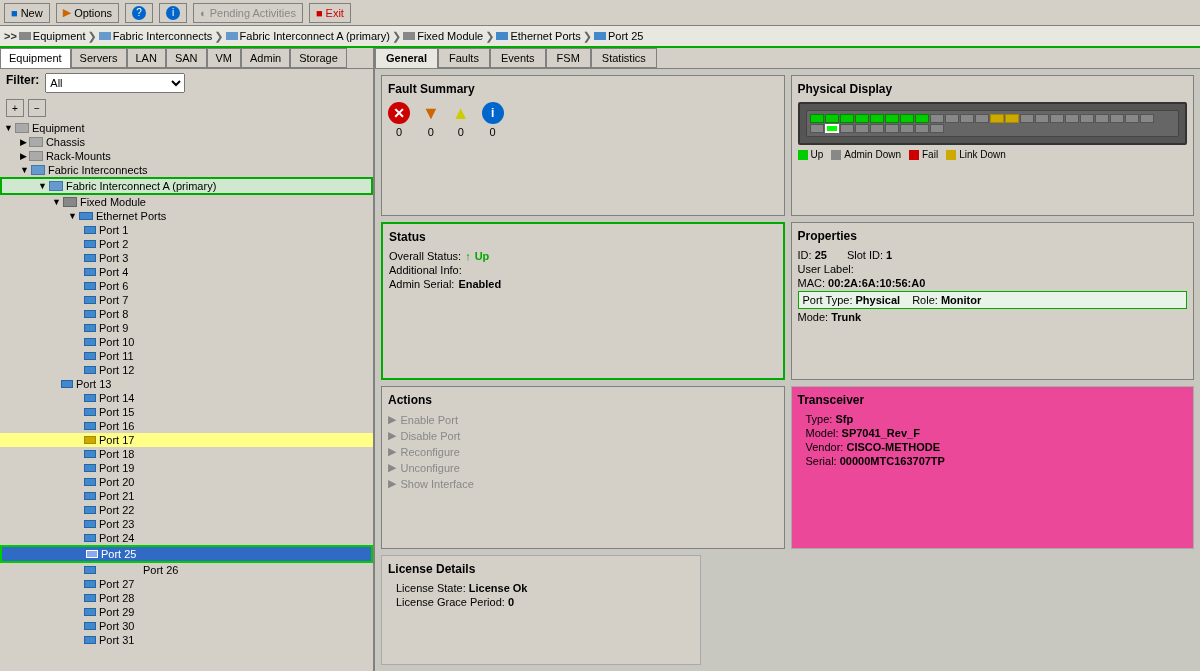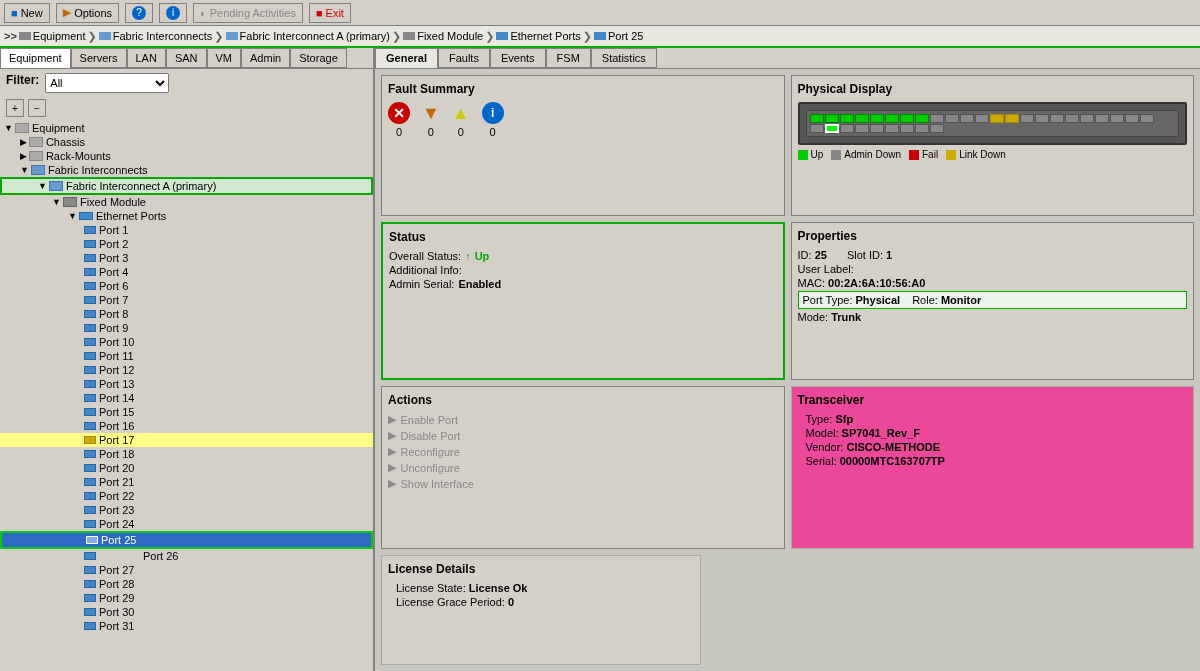--- a/index.html
+++ b/index.html
@@ -31,21 +31,21 @@
     .left-panel { width: 375px; background: #d4d0c8; border-right: 2px solid #808080; display: flex; flex-direction: column; }
 
     
     .left-tabs { display: flex; background: #d4d0c8; border-bottom: 1px solid #808080; }
     .left-tab { padding: 3px 8px; border: 1px solid #808080; background: #d4d0c8; font-size: 11px; cursor: pointer; }
     .left-tab.active { background: #ffffff; border-bottom: none; }
 
     
     .filter-row { display: flex; align-items: flex-start; padding: 4px 6px; gap: 6px; }
     .filter-label { font-weight: bold; }
-    .filter-select { width: 124px; height: 20px; font-size: 11px; }
+    .filter-select { width: 140px; height: 20px; font-size: 11px; }
 
     
     .tree-controls { display: flex; gap: 4px; padding: 2px 6px; }
     .tree-btn { width: 18px; height: 18px; background: #d4d0c8; border: 1px solid #808080; cursor: pointer; font-size: 10px; display: flex; align-items: center; justify-content: center; }
 
     
     .tree { flex: 1; overflow-y: auto; padding: 2px 0; background: #d4d0c8; }
     .tree-item { display: flex; align-items: center; padding: 1px 0; cursor: pointer; white-space: nowrap; }
     .tree-item.selected { background: #316ac5; color: white; border: 2px solid #00cc00; }
     .tree-item.highlighted { border: 2px solid #00aa00; }
@@ -265,21 +265,21 @@
           <span class="tree-label">Port 10</span>
         </div>
       <div class="tree-item" style="padding-left:84px;">
           <span style="background:#4488cc;width:12px;height:8px;display:inline-block;margin-right:3px;border:1px solid #2266aa;"></span>
           <span class="tree-label">Port 11</span>
         </div>
       <div class="tree-item" style="padding-left:84px;">
           <span style="background:#4488cc;width:12px;height:8px;display:inline-block;margin-right:3px;border:1px solid #2266aa;"></span>
           <span class="tree-label">Port 12</span>
         </div>
-      <div class="tree-item" style="padding-left:84px;">
+      <div class="tree-item" style="padding-left:61px;">
           <span style="background:#4488cc;width:12px;height:8px;display:inline-block;margin-right:3px;border:1px solid #2266aa;"></span>
           <span class="tree-label">Port 13</span>
         </div>
       <div class="tree-item" style="padding-left:84px;">
           <span style="background:#4488cc;width:12px;height:8px;display:inline-block;margin-right:3px;border:1px solid #2266aa;"></span>
           <span class="tree-label">Port 14</span>
         </div>
       <div class="tree-item" style="padding-left:84px;">
           <span style="background:#4488cc;width:12px;height:8px;display:inline-block;margin-right:3px;border:1px solid #2266aa;"></span>
           <span class="tree-label">Port 15</span>
@@ -289,20 +289,24 @@
           <span class="tree-label">Port 16</span>
         </div>
 
       <div class="tree-item" style="padding-left:84px;background:#ffff88;">
         <span style="background:#ccaa00;width:12px;height:8px;display:inline-block;margin-right:3px;border:1px solid #aa8800;"></span>
         <span class="tree-label">Port 17</span>
       </div>
       <div class="tree-item" style="padding-left:84px;">
           <span style="background:#4488cc;width:12px;height:8px;display:inline-block;margin-right:3px;border:1px solid #2266aa;"></span>
           <span class="tree-label">Port 18</span>
+        </div>
+      <div class="tree-item" style="padding-left:84px;">
+          <span style="background:#4488cc;width:12px;height:8px;display:inline-block;margin-right:3px;border:1px solid #2266aa;"></span>
+          <span class="tree-label">Port 19</span>
         </div>
       <div class="tree-item" style="padding-left:84px;">
           <span style="background:#4488cc;width:12px;height:8px;display:inline-block;margin-right:3px;border:1px solid #2266aa;"></span>
           <span class="tree-label">Port 20</span>
         </div>
       <div class="tree-item" style="padding-left:84px;">
           <span style="background:#4488cc;width:12px;height:8px;display:inline-block;margin-right:3px;border:1px solid #2266aa;"></span>
           <span class="tree-label">Port 21</span>
         </div>
       <div class="tree-item" style="padding-left:84px;">

